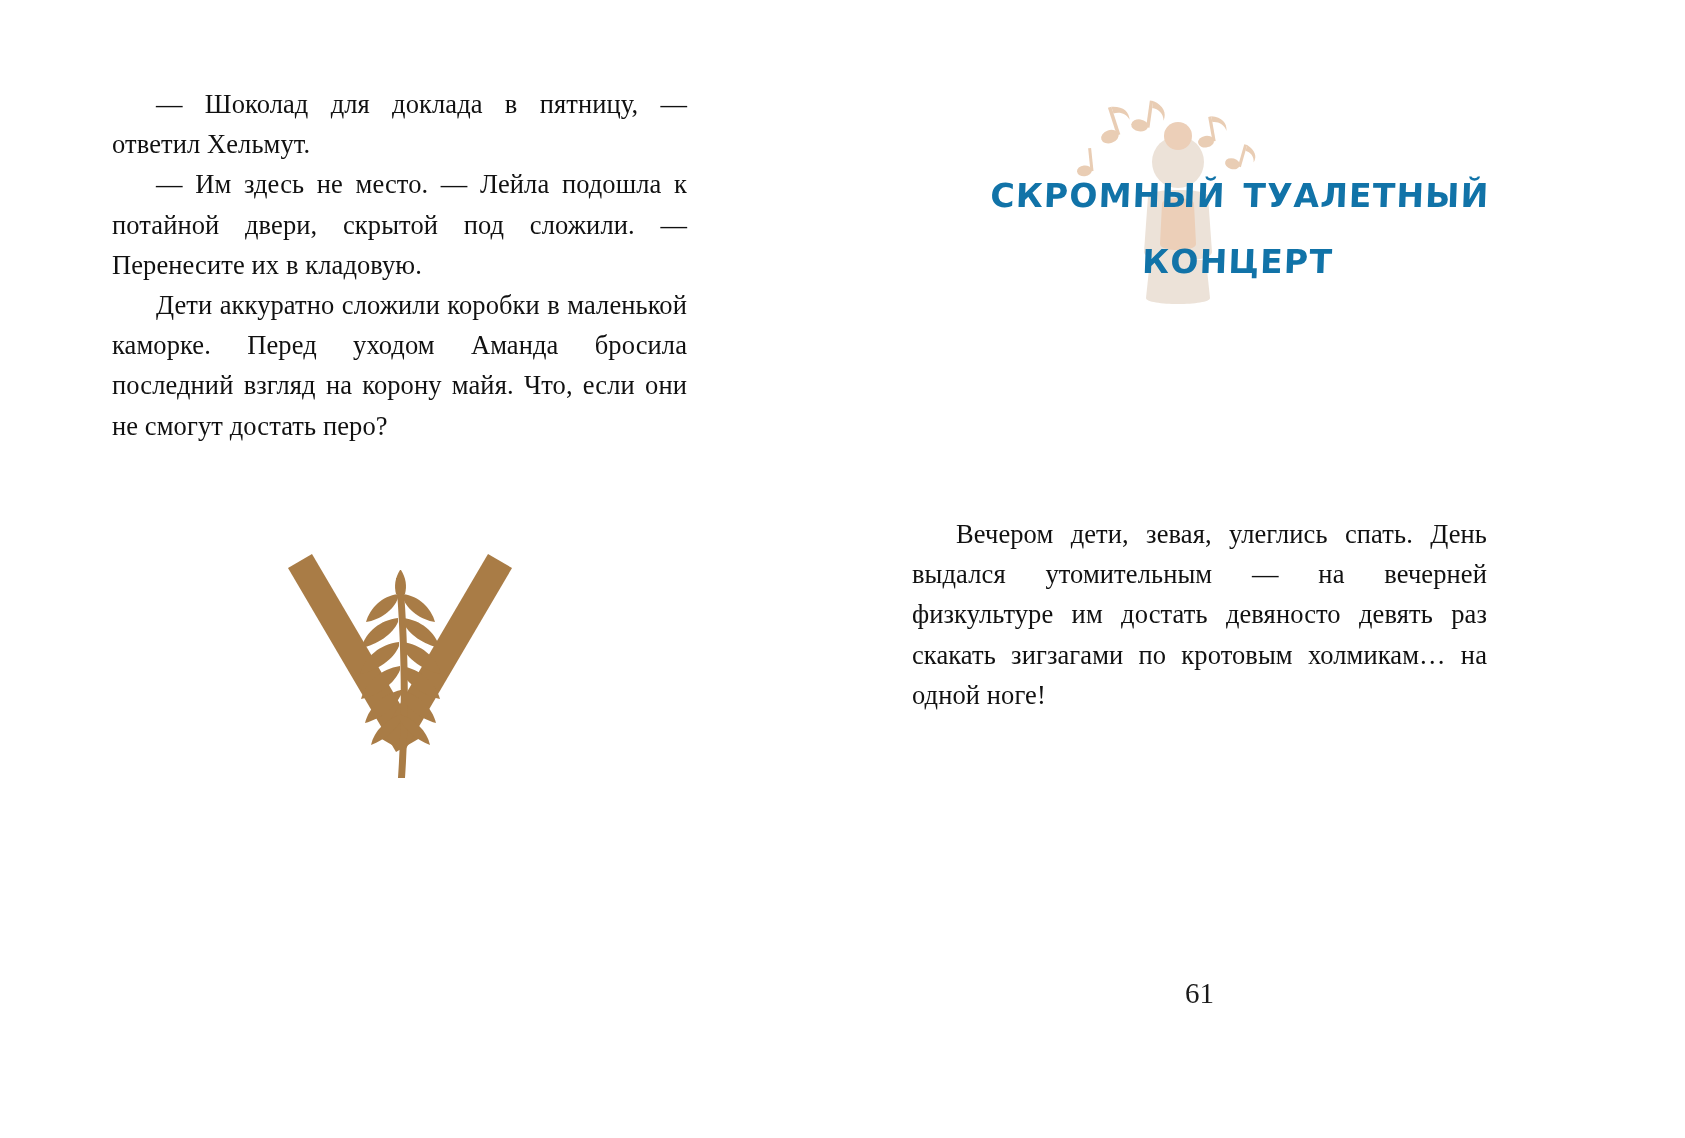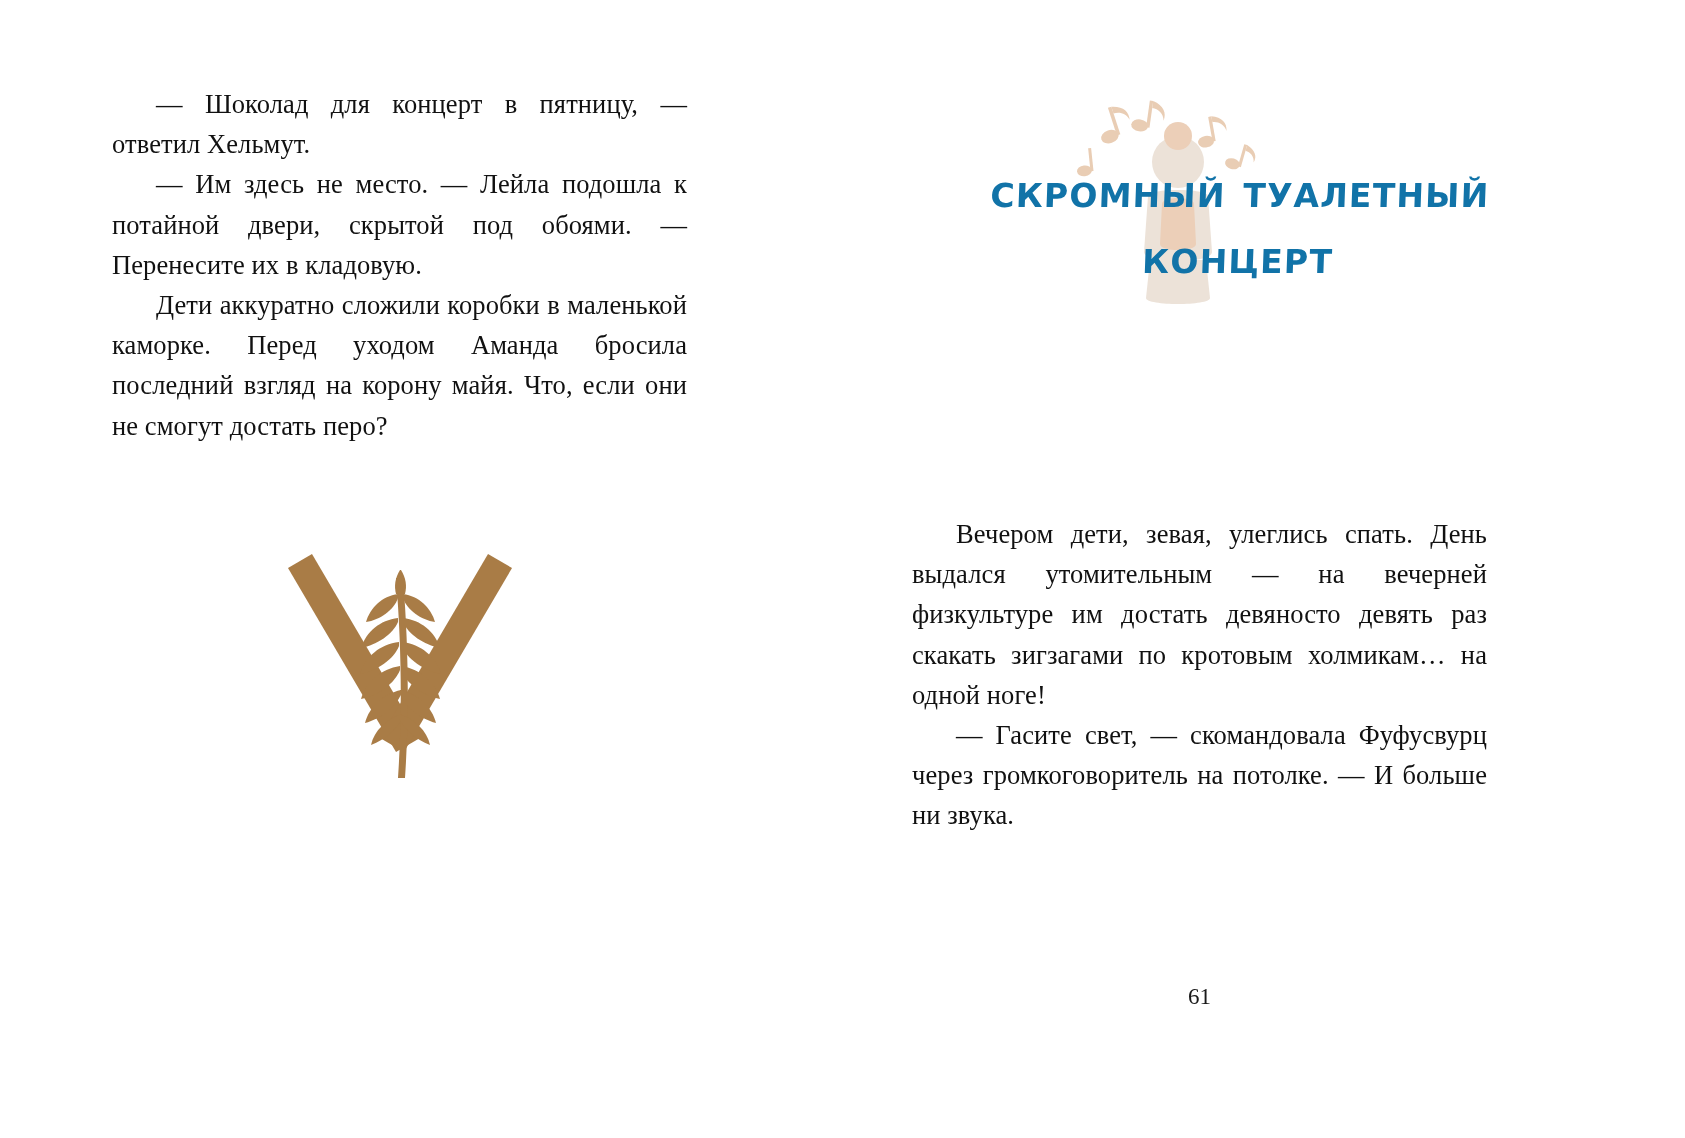--- a/index.html
+++ b/index.html
@@ -104,38 +104,38 @@
   }
 
   
   .folio {
     position: absolute;
     left: 0;
     right: 0;
     bottom: 128px;
     text-align: center;
     font-family: "Liberation Serif", serif;
-    font-size: 23px;
+    font-size: 29px;
     color: #1a1a1a;
   }
   .folio-right {
     left: 70px;
     width: 575px;
     text-align: center;
   }
 </style>
 </head>
 <body>
 
 <div class="spread">
 
   <div class="page page-left">
     <div class="column col-left">
-      <p class="para">— Шоколад для концерт в пятницу, — ответил Хельмут.</p>
-      <p class="para">— Им здесь не место. — Лейла подошла к потайной двери, скрытой под обоями. — Перенесите их в кладовую.</p>
+      <p class="para">— Шоколад для доклада в пятницу, — ответил Хельмут.</p>
+      <p class="para">— Им здесь не место. — Лейла подошла к потайной двери, скрытой под сложили. — Перенесите их в кладовую.</p>
       <p class="para last-line-left">Дети аккуратно сложили коробки в маленькой каморке. Перед уходом Аманда бросила последний взгляд на корону майя. Что, если они не смогут достать перо?</p>
 
       <div class="divider">
         <svg width="260" height="260" viewBox="0 0 260 260" aria-hidden="true">
           <g fill="#a97c46">
 
             <path d="M18 26 L42 12 L150 196 L126 210 Z"></path>
 
             <path d="M218 12 L242 26 L134 210 L110 196 Z"></path>
 
@@ -208,19 +208,18 @@
               <rect x="16" y="2" width="3" height="23"></rect>
             </g>
           </g>
         </svg>
       </div>
       <h1 class="chapter-title">Скромный туалетный концерт</h1>
     </div>
 
     <div class="column col-right right-body">
       <p class="para">Вечером дети, зевая, улеглись спать. День выдался утомительным — на вечерней физкультуре им достать девяносто девять раз скакать зигзагами по кротовым холмикам… на одной ноге!</p>
-      <p class="para">— Гасите свет, — скомандовала Фуфусвурц через громкоговоритель на потолке. — И больше ни звука.</p>
     </div>
 
     <div class="folio folio-right">61</div>
   </div>
 
 </div>
 
 </body></html>

